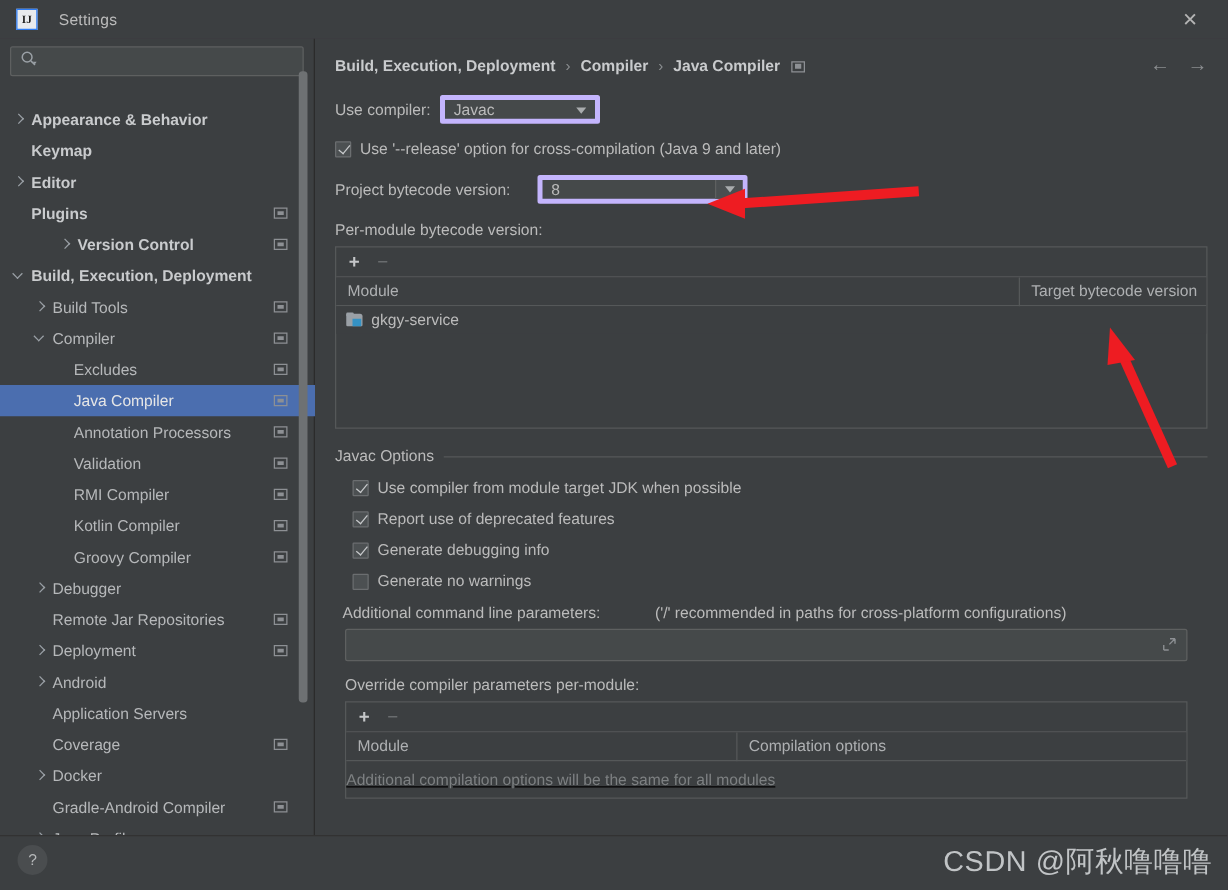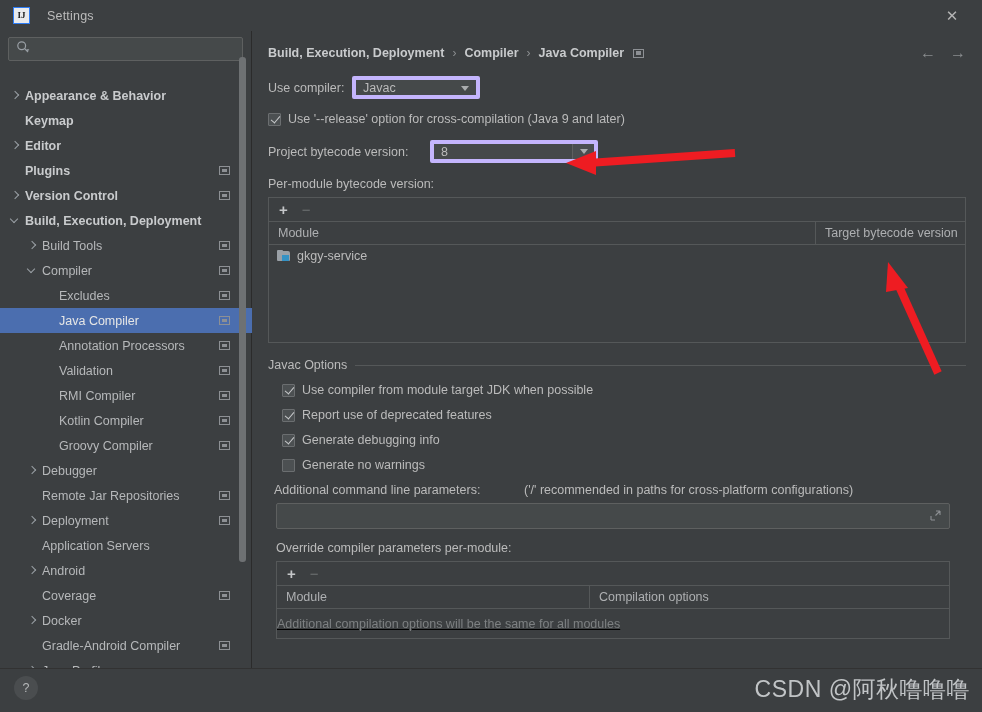--- a/index.html
+++ b/index.html
@@ -277,21 +277,21 @@
           </div>
           <div class="tree-row" style="padding-left: 10px;">
             <span class="arrow right"></span>
             <span class="tree-label bold">Editor</span>
           </div>
           <div class="tree-row" style="padding-left: 10px;">
             <span class="arrow "></span>
             <span class="tree-label bold">Plugins</span>
             <span class="proj-badge"></span>
           </div>
-          <div class="tree-row" style="padding-left: 10px;">
+          <div class="tree-row" style="padding-left: 10px; margin-left: 37px;">
             <span class="arrow right"></span>
             <span class="tree-label bold">Version Control</span>
             <span class="proj-badge"></span>
           </div>
           <div class="tree-row" style="padding-left: 10px;">
             <span class="arrow down"></span>
             <span class="tree-label bold">Build, Execution, Deployment</span>
           </div>
           <div class="tree-row" style="padding-left: 27px;">
             <span class="arrow right"></span>
@@ -346,26 +346,26 @@
             <span class="arrow "></span>
             <span class="tree-label">Remote Jar Repositories</span>
             <span class="proj-badge"></span>
           </div>
           <div class="tree-row" style="padding-left: 27px;">
             <span class="arrow right"></span>
             <span class="tree-label">Deployment</span>
             <span class="proj-badge"></span>
           </div>
           <div class="tree-row" style="padding-left: 27px;">
+            <span class="arrow right"></span>
+            <span class="tree-label">Android</span>
+          </div>
+          <div class="tree-row" style="padding-left: 27px;">
             <span class="arrow "></span>
             <span class="tree-label">Application Servers</span>
-          </div>
-          <div class="tree-row" style="padding-left: 27px;">
-            <span class="arrow right"></span>
-            <span class="tree-label">Android</span>
           </div>
           <div class="tree-row" style="padding-left: 27px;">
             <span class="arrow "></span>
             <span class="tree-label">Coverage</span>
             <span class="proj-badge"></span>
           </div>
           <div class="tree-row" style="padding-left: 27px;">
             <span class="arrow right"></span>
             <span class="tree-label">Docker</span>
           </div>

